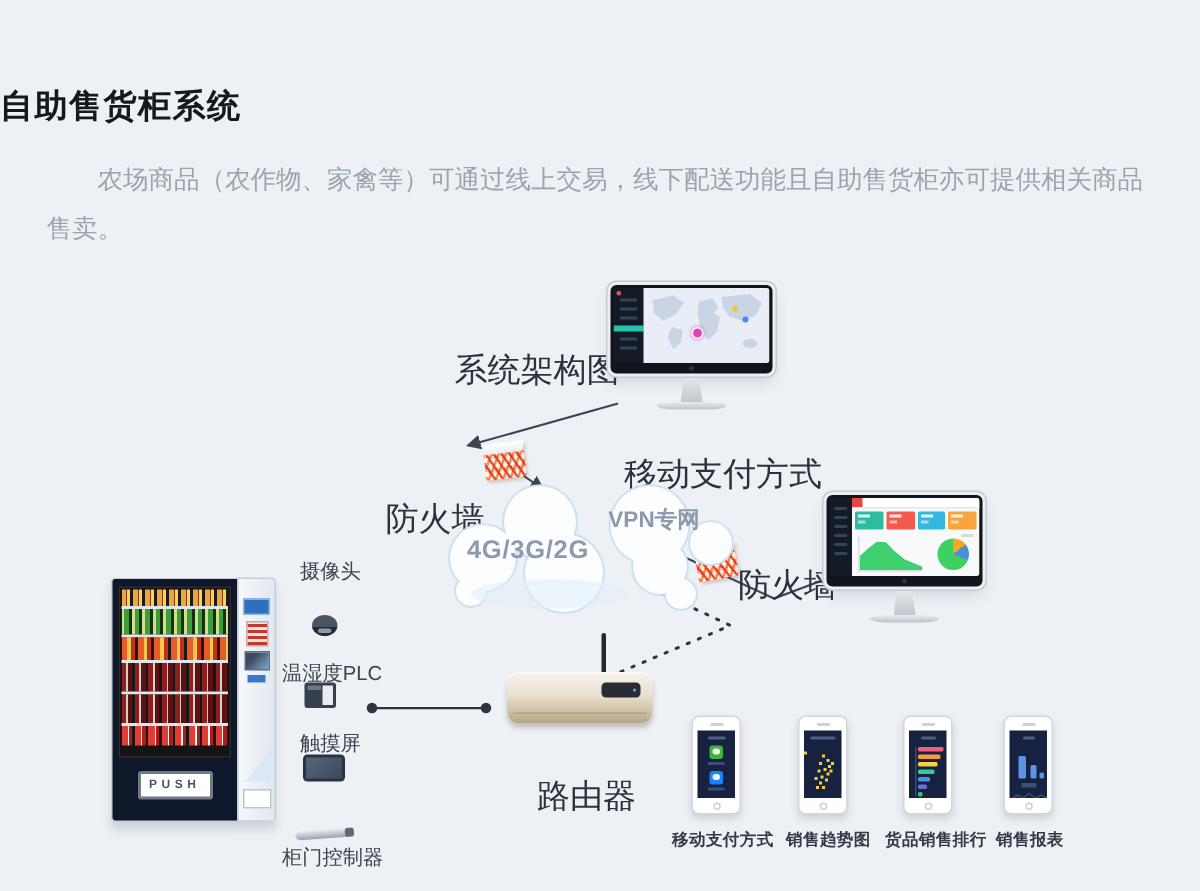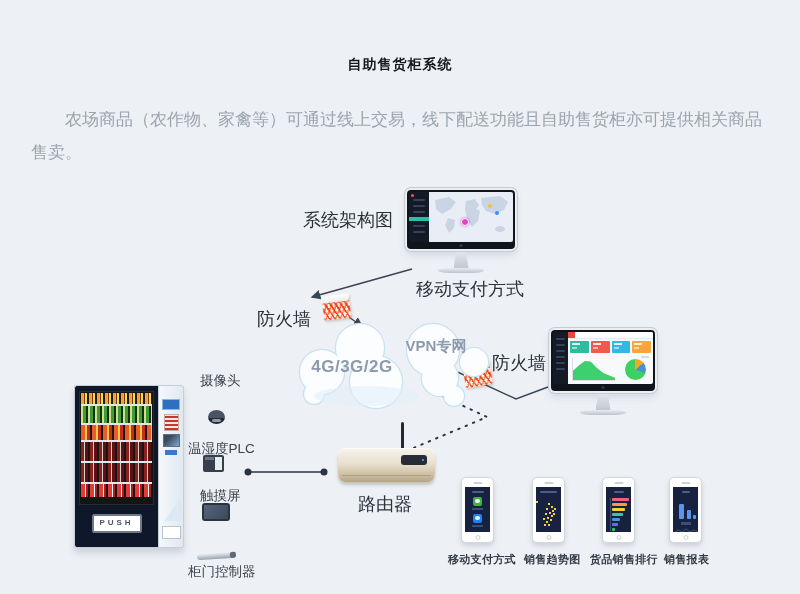--- a/index.html
+++ b/index.html
@@ -1,26 +1,26 @@
 <!DOCTYPE html>
 <html><head>
 <meta charset="utf-8">
 <style>
   html,body{margin:0;padding:0;background:#edf0f4;}
   .canvas{position:relative;width:800px;height:594px;background:#edf0f4;
     font-family:"Liberation Sans",sans-serif;overflow:hidden;}
 
   
-  .page-title{position:absolute;top:56px;left:0;width:100%;text-align:center;
-    font-size:14px;font-weight:700;color:#15191f;letter-spacing:1px;}
+  .page-title{position:absolute;top:56px;left:0;width:100%;text-align:left;
+    font-size:22px;font-weight:700;color:#15191f;letter-spacing:1px;}
   .page-desc{position:absolute;top:103px;left:31px;width:740px;font-size:17px;
     line-height:33px;color:#9ba4ae;text-indent:2em;}
 
   
-  .dlabel{position:absolute;font-size:18px;color:#2b323c;font-weight:500;white-space:nowrap;}
+  .dlabel{position:absolute;font-size:22px;color:#2b323c;font-weight:500;white-space:nowrap;margin-top:24px;}
   .plabel{position:absolute;font-size:13.5px;color:#3a434e;white-space:nowrap;}
   .applabel{position:absolute;top:552px;font-size:11px;font-weight:700;color:#333b46;
     white-space:nowrap;letter-spacing:.3px;}
 
   
   .connectors{position:absolute;left:0;top:0;pointer-events:none;}
 
   
   .monitor{position:absolute;}
   .m-screen{background:#10151d;border-radius:4px;box-shadow:0 0 0 2px #eceef1,0 0 0 3px #c5cbd2,

